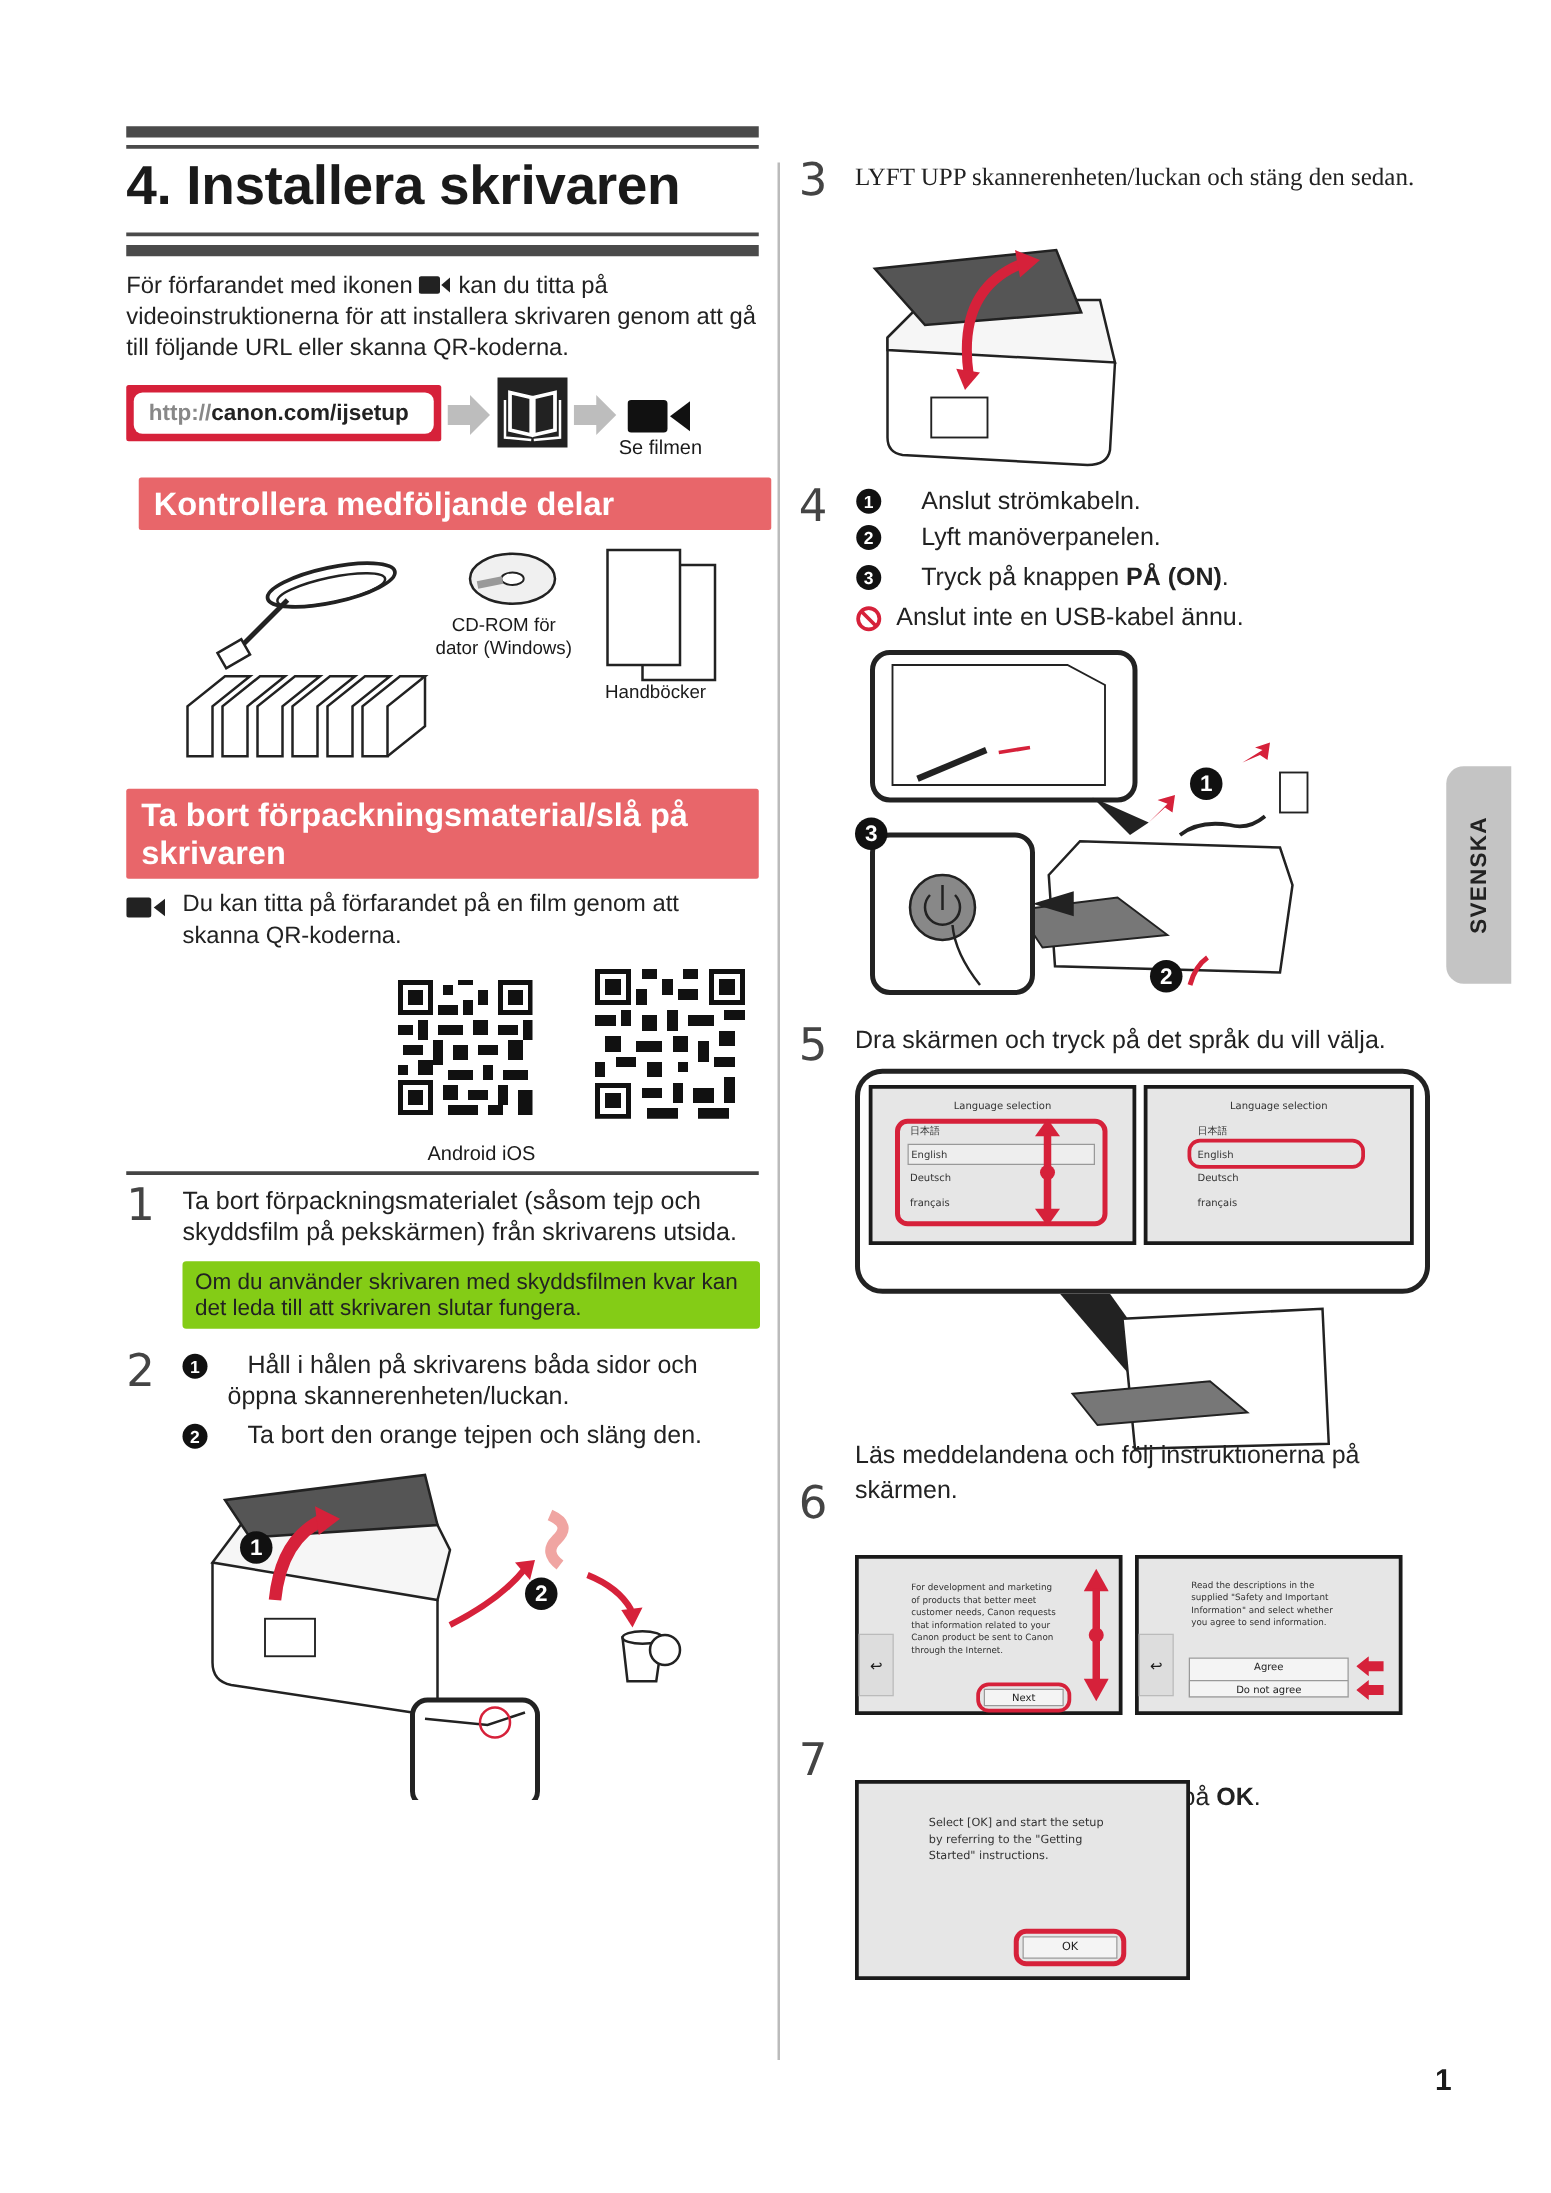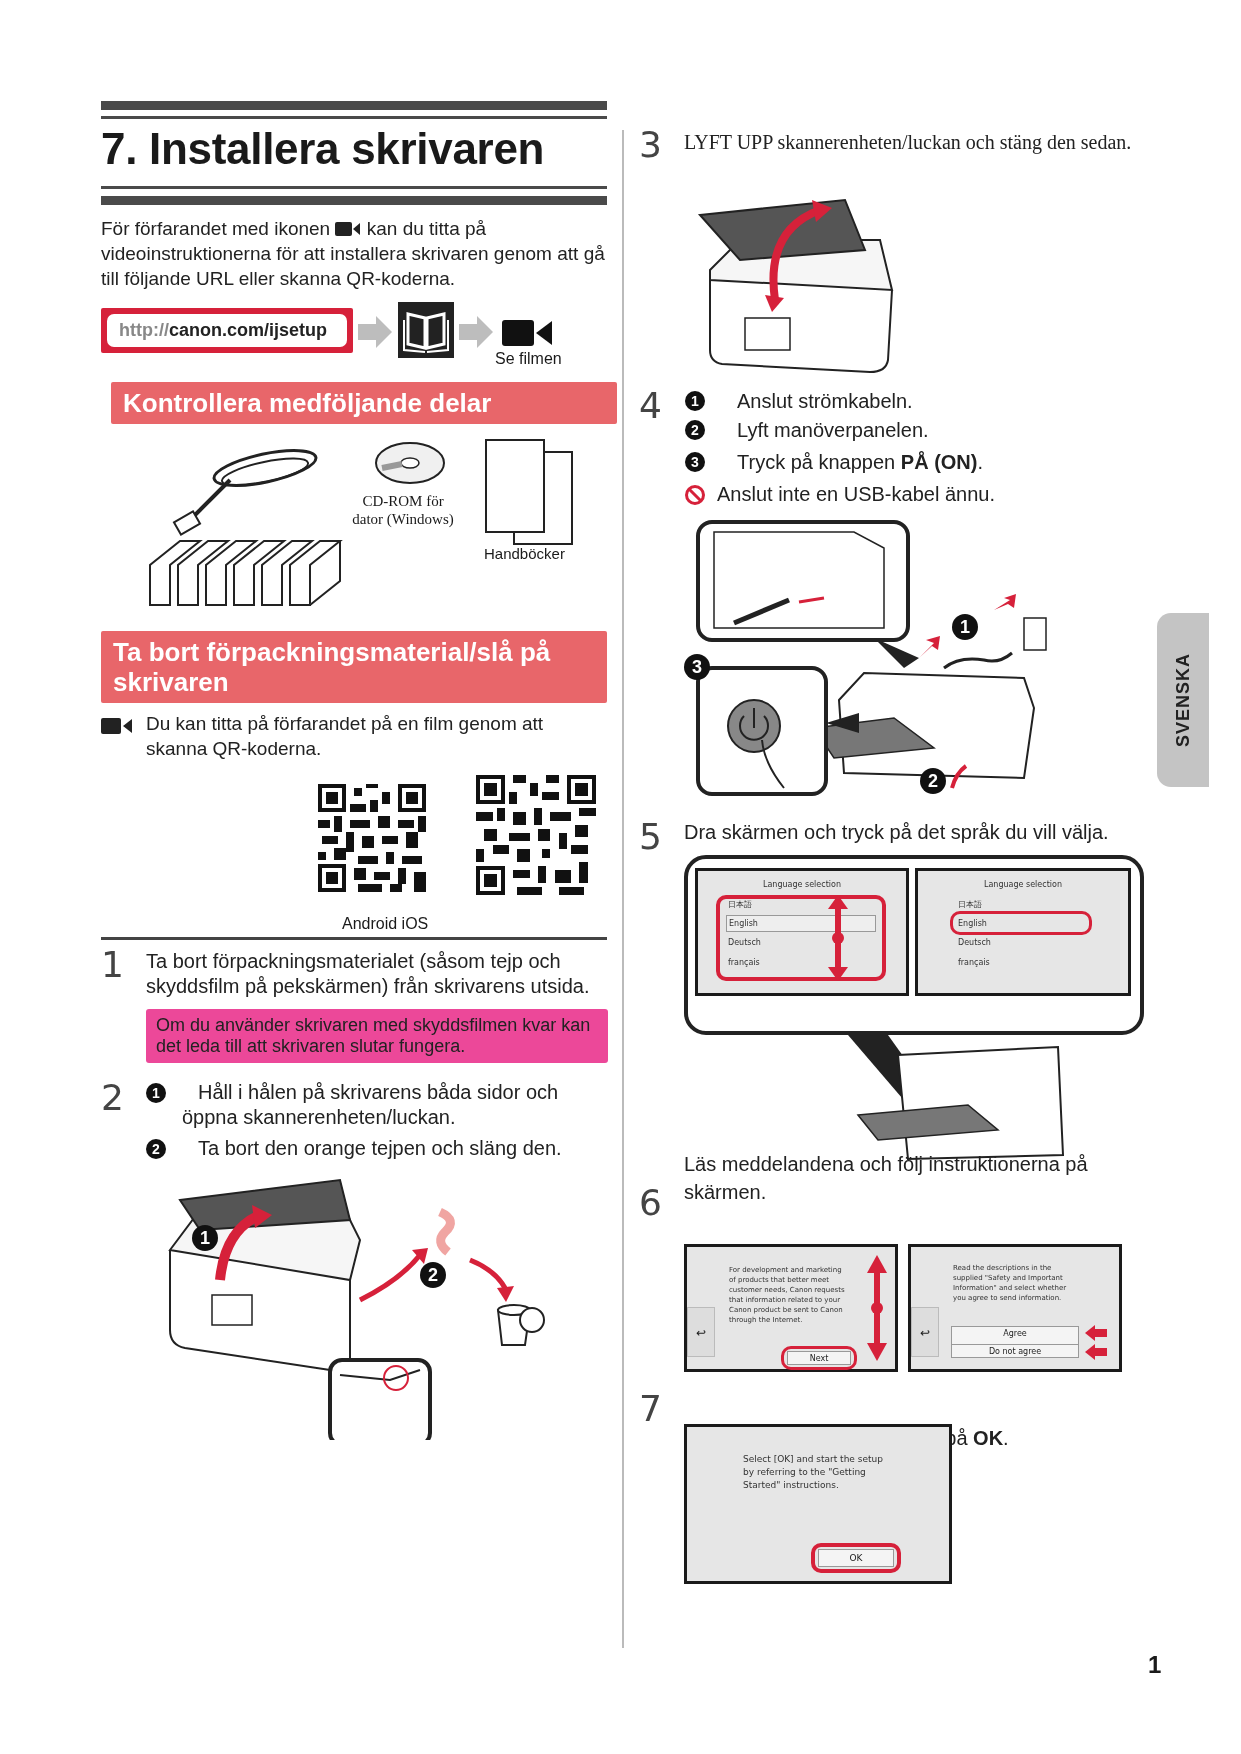--- a/index.html
+++ b/index.html
@@ -11,37 +11,37 @@
   .title { font-size: 44px; font-weight: bold; color: #1a1a1a; letter-spacing: -0.3px; }
   .body-txt { font-size: 19px; line-height: 25px; color: #222; }
   .pink-hdr { background: #e8666a; color: #fff; font-weight: bold; font-size: 26px; line-height: 30px;
               padding: 6px 12px; border-radius: 2px; }
   .stepnum { font-size: 36px; color: #444; font-family: "DejaVu Sans", sans-serif; font-weight: normal; }
   .circ { display: inline-block; width: 20px; height: 20px; border-radius: 50%; background: #111; color: #fff;
           font-size: 14px; font-weight: bold; text-align: center; line-height: 20px; }
   .url-outer { background: #d6213a; padding: 6px; border-radius: 2px; }
   .url-inner { background: #fff; border-radius: 7px; padding: 6px 12px; font-size: 18px; font-weight: bold; color: #222; }
   .url-inner .proto { color: #888; }
-  .warn { background: #ec4899; color: #222; font-size: 18px; line-height: 21px; padding: 6px 10px; border-radius: 3px; }
+  .warn { background: #84cc16; color: #222; font-size: 18px; line-height: 21px; padding: 6px 10px; border-radius: 3px; }
   .screen { background: #e6e6e6; border: 3px solid #1a1a1a; }
   .tiny { font-size: 8px; line-height: 11px; color: #333; font-family: "DejaVu Sans", sans-serif; }
   .btn-sm { background: #f4f4f4; border: 1px solid #999; font-size: 8px; text-align: center; color: #222;
             font-family: "DejaVu Sans", sans-serif; }
   .redring { border: 4px solid #d6213a; border-radius: 10px; }
   .divider { background: #bbb; width: 2px; }
   .tab { background: #c4c4c4; border-radius: 14px 0 0 14px; }
   .tab span { position: absolute; left: 50%; top: 50%; transform: translate(-50%,-50%) rotate(-90deg);
               font-weight: bold; font-size: 18px; letter-spacing: 1px; color: #222; white-space: nowrap; }
 </style>
 </head>
 <body>
 
 <div class="abs bar-thick" style="left:101px;top:101px;width:506px;"></div>
 <div class="abs bar-thin" style="left:101px;top:116px;width:506px;"></div>
-<div class="abs title" style="left:101px;top:124px;">7. Installera skrivaren</div>
+<div class="abs title" style="left:101px;top:124px;">4. Installera skrivaren</div>
 <div class="abs bar-thin" style="left:101px;top:186px;width:506px;"></div>
 <div class="abs bar-thick" style="left:101px;top:196px;width:506px;"></div>
 
 <div class="abs body-txt" style="left:101px;top:216px;width:505px;">
   <span>För förfarandet med ikonen</span>
   <span style="display:inline-block;width:26px;height:16px;vertical-align:-2px;">
     <svg width="26" height="16" viewBox="0 0 26 16">
         <rect x="0" y="1" width="17" height="14" rx="2" fill="#222"></rect>
         <polygon points="18,8 25,2 25,14" fill="#222"></polygon>
       </svg>
@@ -86,21 +86,21 @@
     <rect x="6" y="76" width="22" height="14" transform="rotate(-30 17 83)" fill="#fff" stroke="#222" stroke-width="2"></rect>
   </svg>
 </div>
 <div class="abs" style="left:372px;top:438px;">
   <svg width="76" height="50" viewBox="0 0 76 50">
       <ellipse cx="38" cy="25" rx="34" ry="20" fill="#f0f0f0" stroke="#222" stroke-width="2"></ellipse>
       <ellipse cx="38" cy="25" rx="9" ry="5" fill="#fff" stroke="#222" stroke-width="1.5"></ellipse>
       <path d="M10 30 L30 26" stroke="#999" stroke-width="6"></path>
     </svg>
 </div>
-<div class="abs" style="left:348px;top:492px;width:110px;text-align:center;font-size:15px;line-height:18px;font-family:Liberation Serif, serif;">CD-ROM för dator (Windows)</div>
+<div class="abs" style="left:348px;top:492px;width:110px;text-align:center;font-size:15px;line-height:18px;">CD-ROM för dator (Windows)</div>
 <div class="abs" style="left:484px;top:438px;">
   <svg width="92" height="110" viewBox="0 0 92 110">
       <rect x="30" y="14" width="58" height="92" fill="#fff" stroke="#222" stroke-width="2"></rect>
       <rect x="2" y="2" width="58" height="92" fill="#fff" stroke="#222" stroke-width="2"></rect>
     </svg>
 </div>
 <div class="abs" style="left:484px;top:545px;font-size:15px;">Handböcker</div>
 <div class="abs" style="left:130px;top:535px;">
   <svg width="220" height="80" viewBox="0 0 220 80">
     <g fill="#fff" stroke="#222" stroke-width="2">

